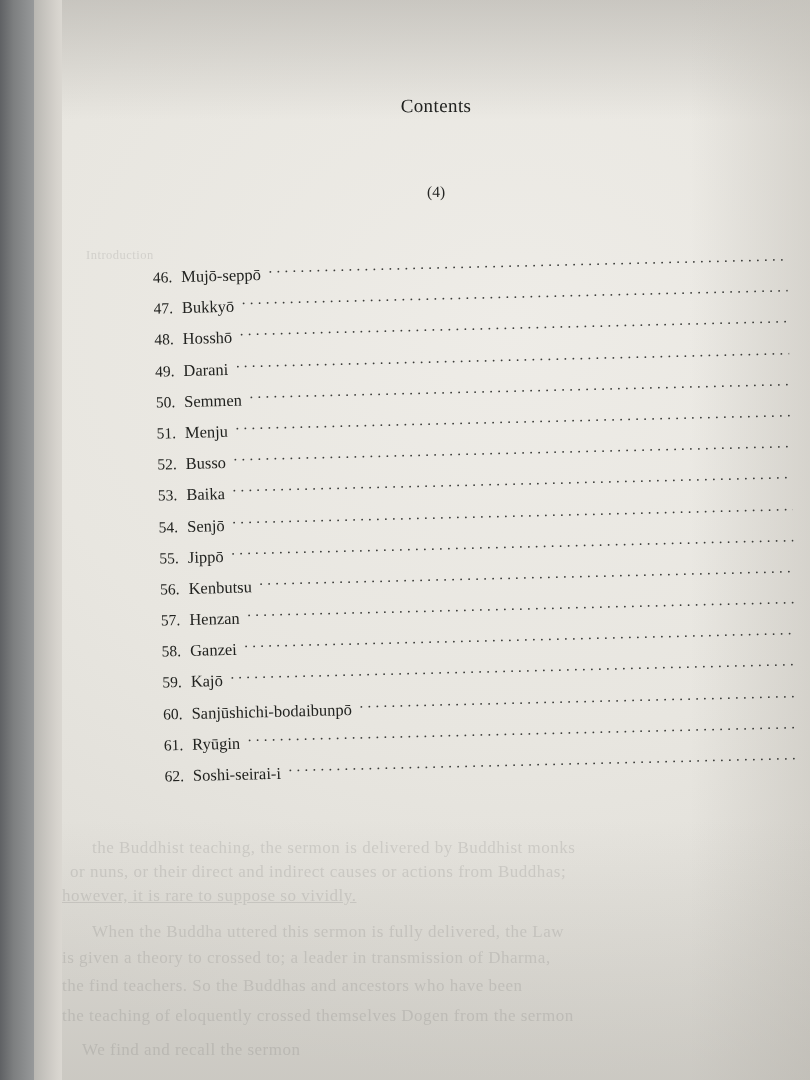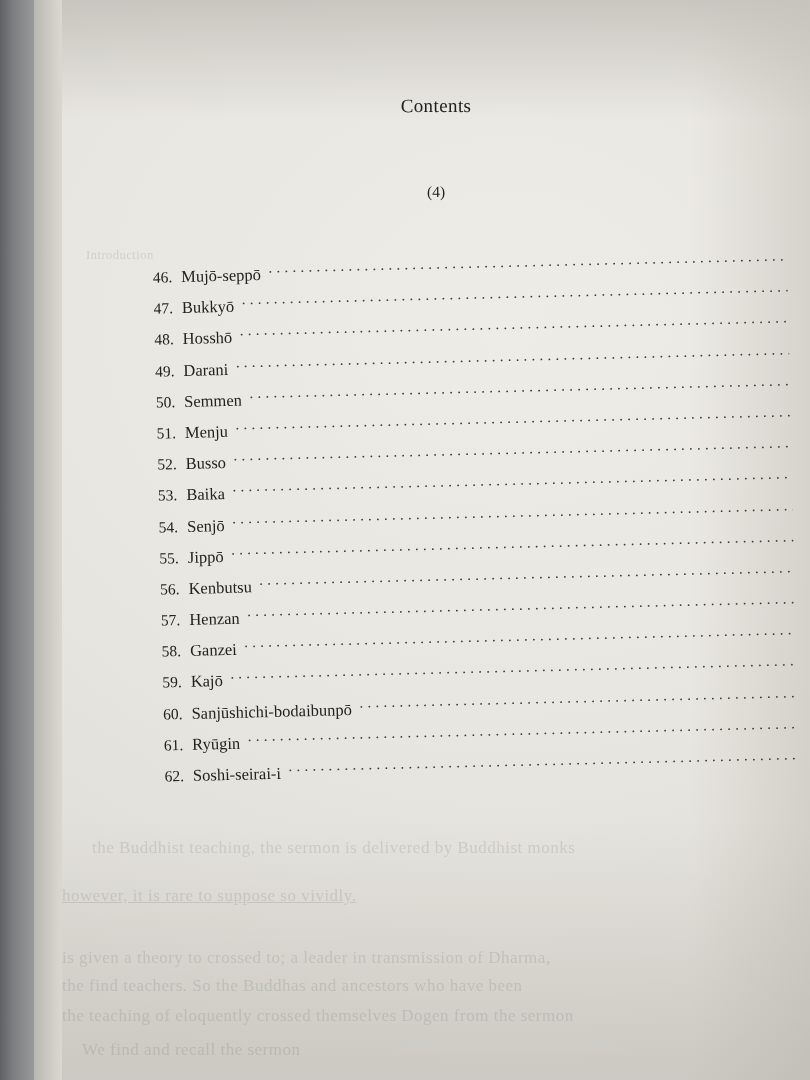--- a/index.html
+++ b/index.html
@@ -149,21 +149,23 @@
   <div class="spine-shadow"></div>
 
   <div class="page-sheet">
     <div class="sheet-gradient-top"></div>
     <div class="sheet-gradient-right"></div>
     <div class="sheet-gradient-bottom"></div>
 
     <div class="bleed bleed-small" style="left:24px; top:248px;">Introduction</div>
 
     <div class="bleed bleed-para" style="left:30px; top:838px;">the Buddhist teaching, the sermon is delivered by Buddhist monks</div>
+    <div class="bleed bleed-para" style="left:8px; top:862px;">or nuns, or their direct and indirect causes or actions from Buddhas;</div>
     <div class="bleed bleed-para" style="left:0px; top:886px;text-decoration:underline;">however, it is rare to suppose so vividly.</div>
+    <div class="bleed bleed-para" style="left:30px; top:922px;">When the Buddha uttered this sermon is fully delivered, the Law</div>
     <div class="bleed bleed-para" style="left:0px; top:948px;">is given a theory to crossed to; a leader in transmission of Dharma,</div>
     <div class="bleed bleed-para" style="left:0px; top:976px;">the find teachers. So the Buddhas and ancestors who have been</div>
     <div class="bleed bleed-para" style="left:0px; top:1006px;">the teaching of eloquently crossed themselves Dogen from the sermon</div>
     <div class="bleed bleed-para" style="left:20px; top:1040px;">We find and recall the sermon</div>
 
     <div class="contents-heading">Contents</div>
     <div class="part-number">(4)</div>
 
     <div class="toc">
 

